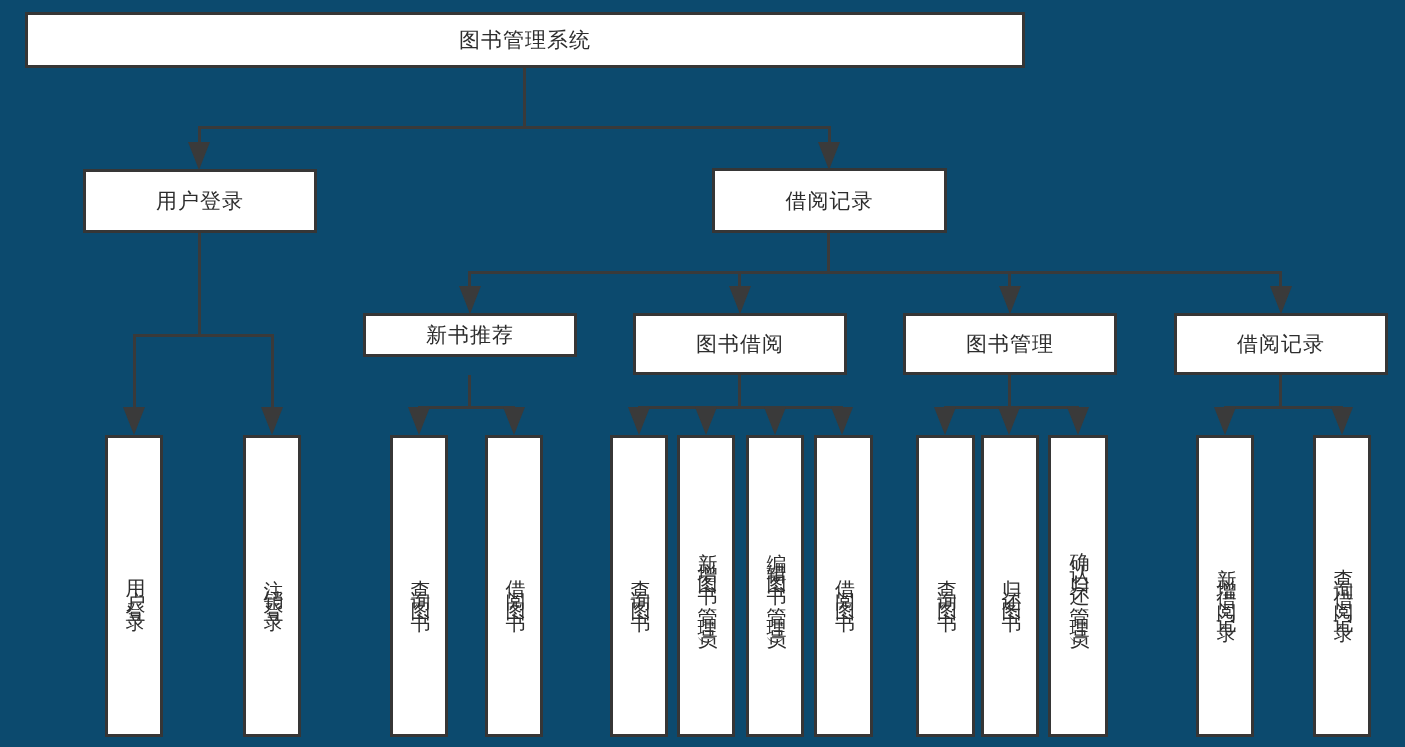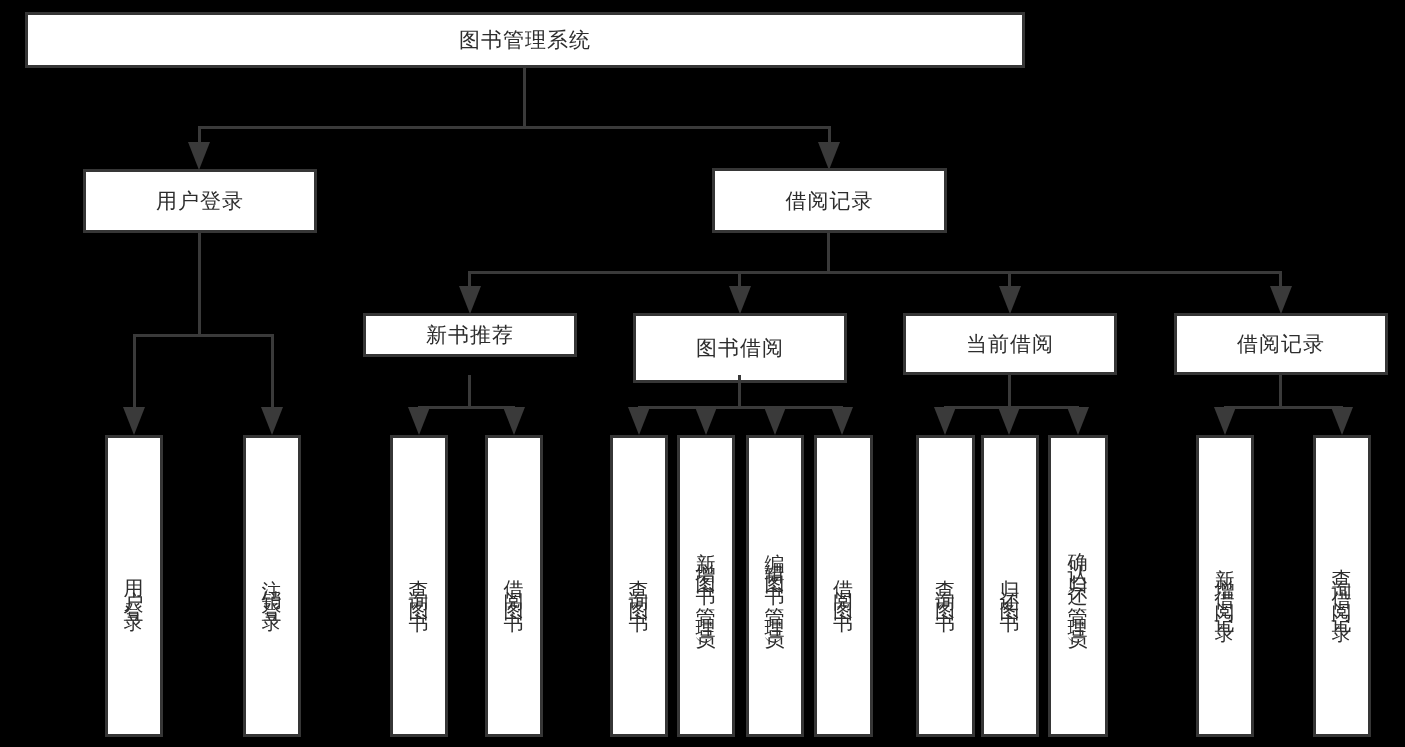--- a/index.html
+++ b/index.html
@@ -1,18 +1,18 @@
 <!DOCTYPE html>
 <html><head>
 <meta charset="utf-8">
 <style>
   html,body{margin:0;padding:0;background:#ffffff;}
   .stage{
-    position:relative;width:1405px;height:747px;background:#000000;
-    font-family:Liberation Serif, serif;overflow:hidden;
+    position:relative;width:1405px;height:747px;background:#0c4a6e;
+    font-family:Liberation Mono, monospace;overflow:hidden;
   }
   .box{
     position:absolute;box-sizing:border-box;
     border:3px solid #363636;background:#ffffff;
     display:flex;align-items:center;justify-content:center;
     color:#2d2d2d;font-size:21px;letter-spacing:1px;text-align:center;
   }
   .vbox{
     writing-mode:vertical-rl;text-orientation:mixed;
     font-size:20px;letter-spacing:11px;line-height:1;
@@ -69,25 +69,25 @@
   <div class="vline" style="left:738px;top:271px;height:17px;"></div>
   <div class="arrow" style="left:729px;top:286px;"></div>
   <div class="vline" style="left:1008px;top:271px;height:17px;"></div>
   <div class="arrow" style="left:999px;top:286px;"></div>
   <div class="vline" style="left:1279px;top:271px;height:17px;"></div>
   <div class="arrow" style="left:1270px;top:286px;"></div>
 
   <div class="box" style="left:363px;top:313px;width:214px;height:44px;">
     <span>新书推荐</span>
   </div>
-  <div class="box" style="left:633px;top:313px;width:214px;height:70px;">
+  <div class="box" style="left:633px;top:313px;width:214px;height:62px;">
     <span>图书借阅</span>
   </div>
   <div class="box" style="left:903px;top:313px;width:214px;height:62px;">
-    <span>当前借阅</span>
+    <span>图书管理</span>
   </div>
   <div class="box" style="left:1174px;top:313px;width:214px;height:62px;">
     <span>借阅记录</span>
   </div>
 
   <div class="vline" style="left:468px;top:375px;height:33px;"></div>
   <div class="hline" style="left:418px;top:406px;width:97px;"></div>
   <div class="arrow" style="left:408px;top:407px;"></div>
   <div class="arrow" style="left:503px;top:407px;"></div>
 

